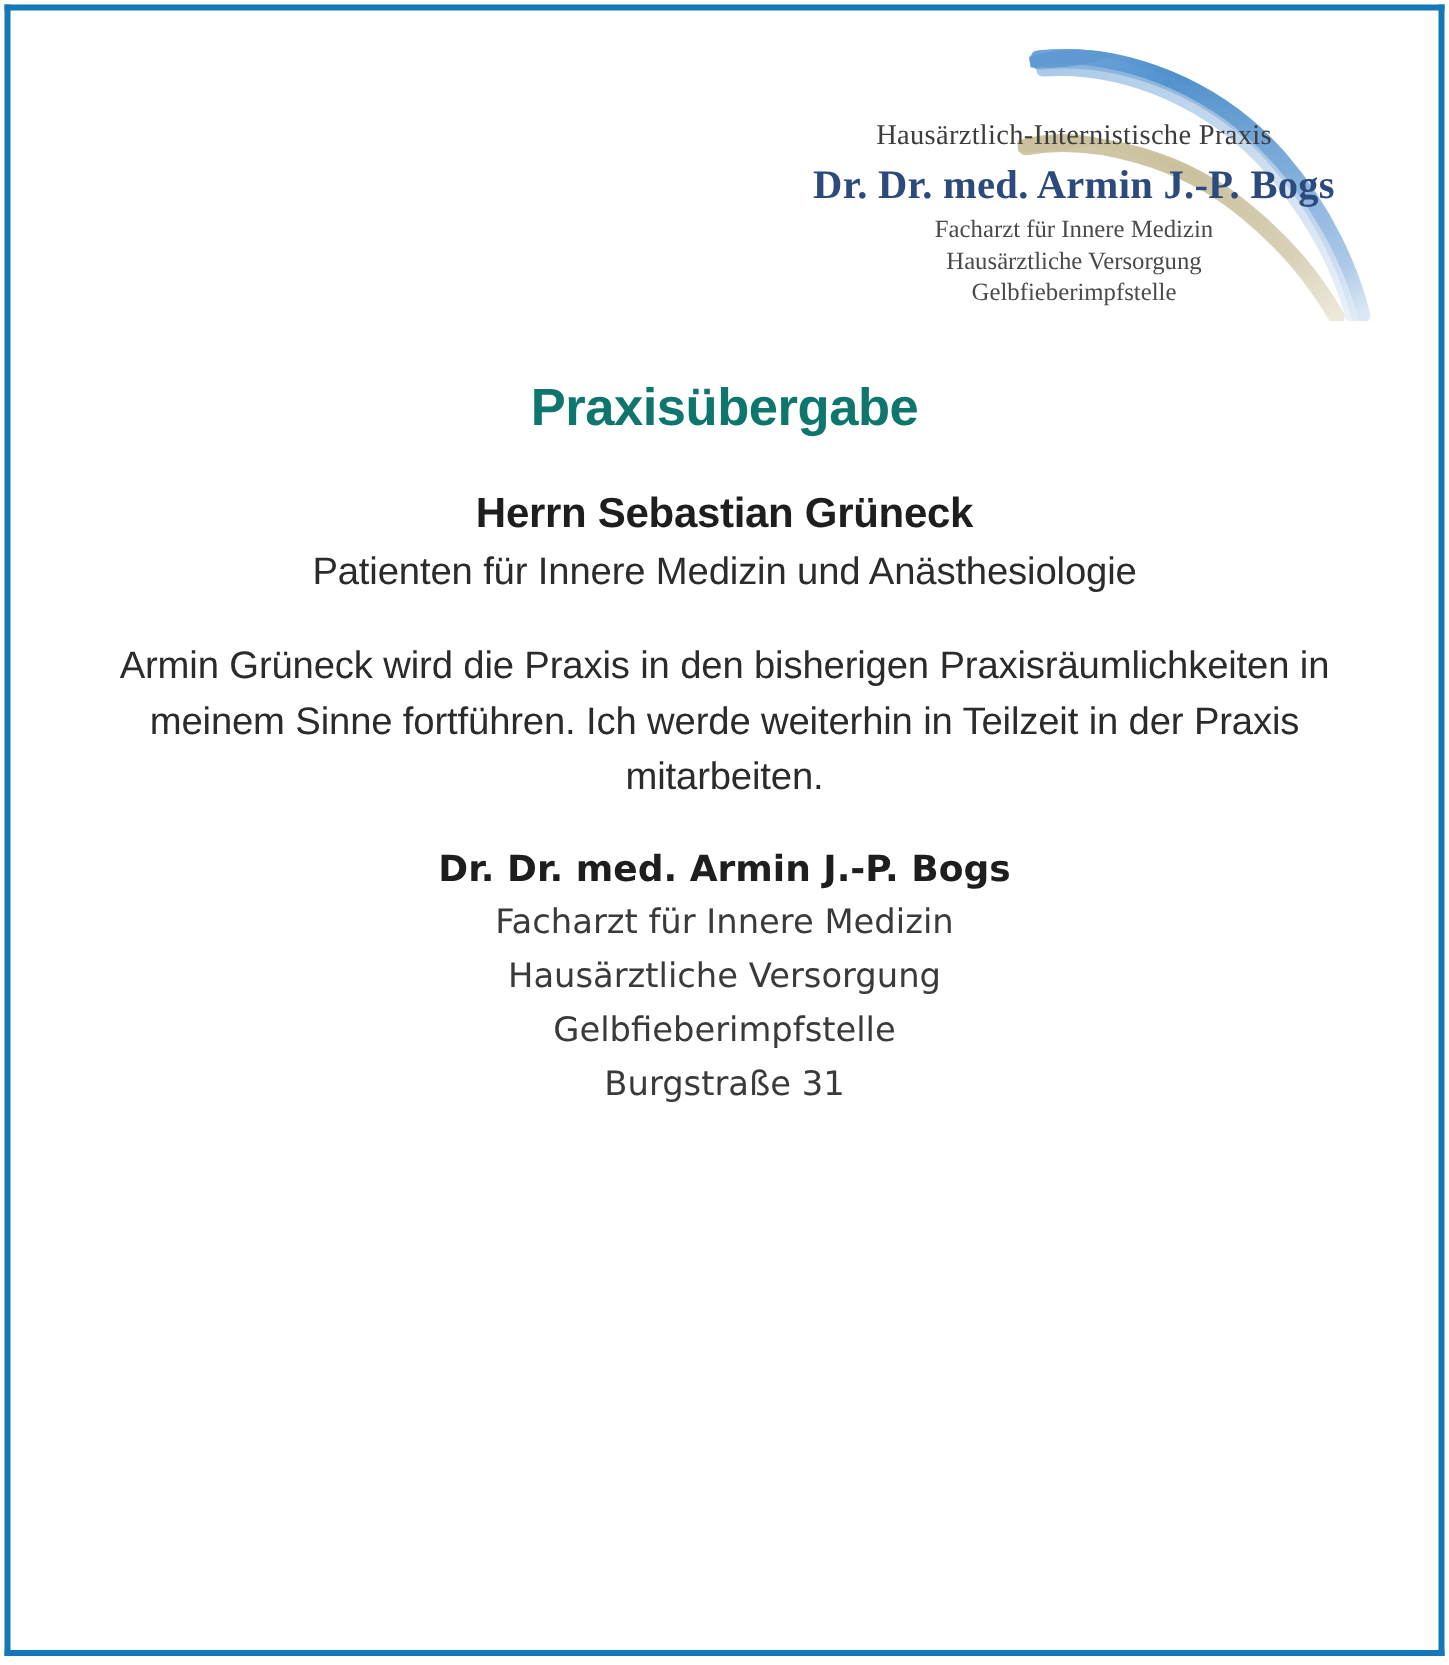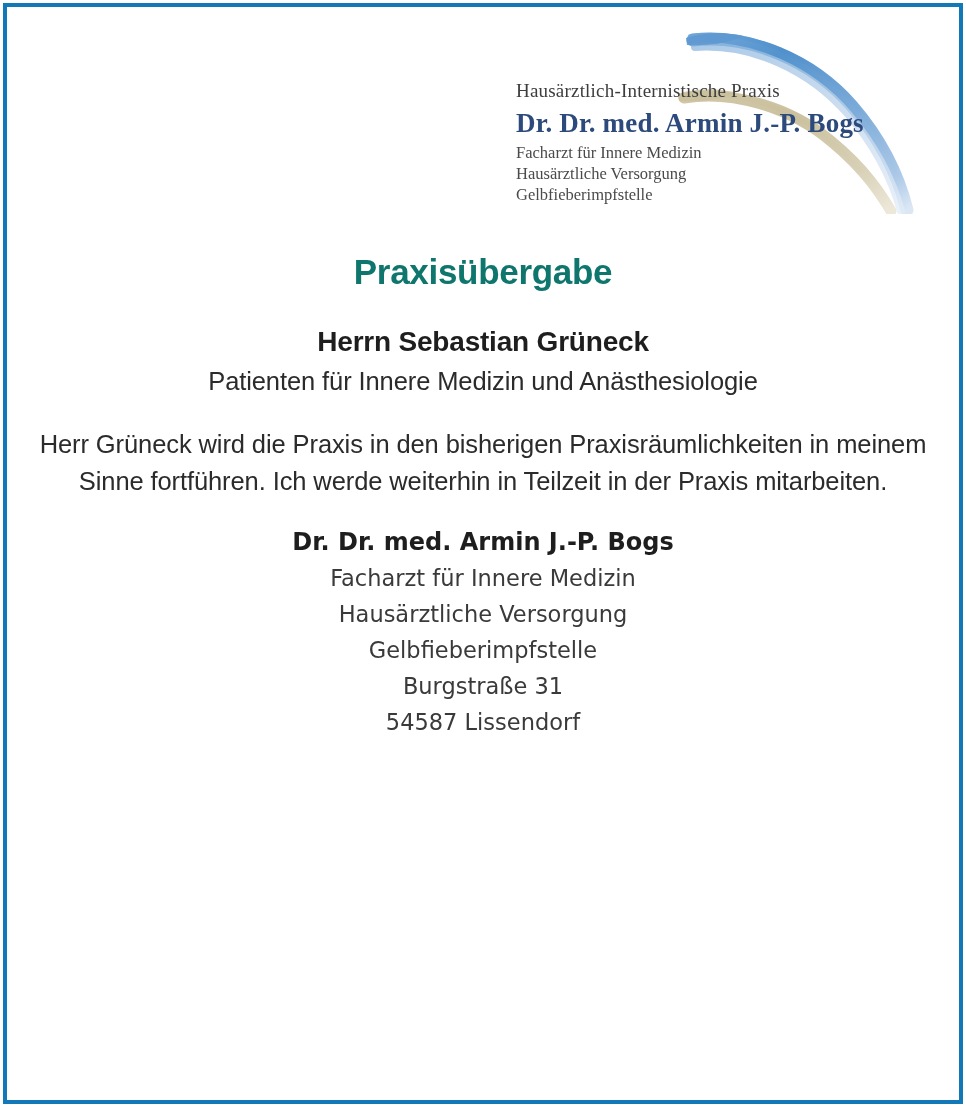--- a/index.html
+++ b/index.html
@@ -30,20 +30,21 @@
   .frame-bottom { left: 3px;  top: 1100px; width: 960px; height: 4px; }
   .frame-left   { left: 3px;  top: 3px;    width: 4px;   height: 1101px; }
   .frame-right  { left: 959px;top: 3px;    width: 4px;   height: 1101px; }
 
   
   .logo-block {
     position: absolute;
     left: 516px;
     top: 78px;
     width: 400px;
+    text-align: center;
   }
   .logo-line-practice {
     font-family: "Liberation Serif", serif;
     font-size: 19px;
     letter-spacing: 0.2px;
     color: #3d3d3d;
     line-height: 26px;
     white-space: nowrap;
   }
   .logo-line-name {
@@ -197,27 +198,26 @@
 
   <div class="doc-body">
 
     <h1 class="doc-title">Praxisübergabe</h1>
 
 
     <p class="successor-name">Herrn Sebastian Grüneck</p>
 
     <p class="successor-role">Patienten für Innere Medizin und Anästhesiologie</p>
 
-    <p class="para para-wide">Herr Grüneck wird die Praxis in den bisherigen Praxisräumlichkeiten in meinem Sinne fortführen. Ich werde weiterhin in Teilzeit in der Praxis mitarbeiten.</p>
+    <p class="para para-wide">Armin Grüneck wird die Praxis in den bisherigen Praxisräumlichkeiten in meinem Sinne fortführen. Ich werde weiterhin in Teilzeit in der Praxis mitarbeiten.</p>
 
 
 
     <div class="signature">
       <p class="sig-name">Dr. Dr. med. Armin J.-P. Bogs</p>
       <p class="sig-line">Facharzt für Innere Medizin</p>
       <p class="sig-line">Hausärztliche Versorgung</p>
       <p class="sig-line">Gelbfieberimpfstelle</p>
       <p class="sig-line">Burgstraße 31</p>
-      <p class="sig-line">54587 Lissendorf</p>
     </div>
 
   </div>
 </div>
 
 </body></html>

